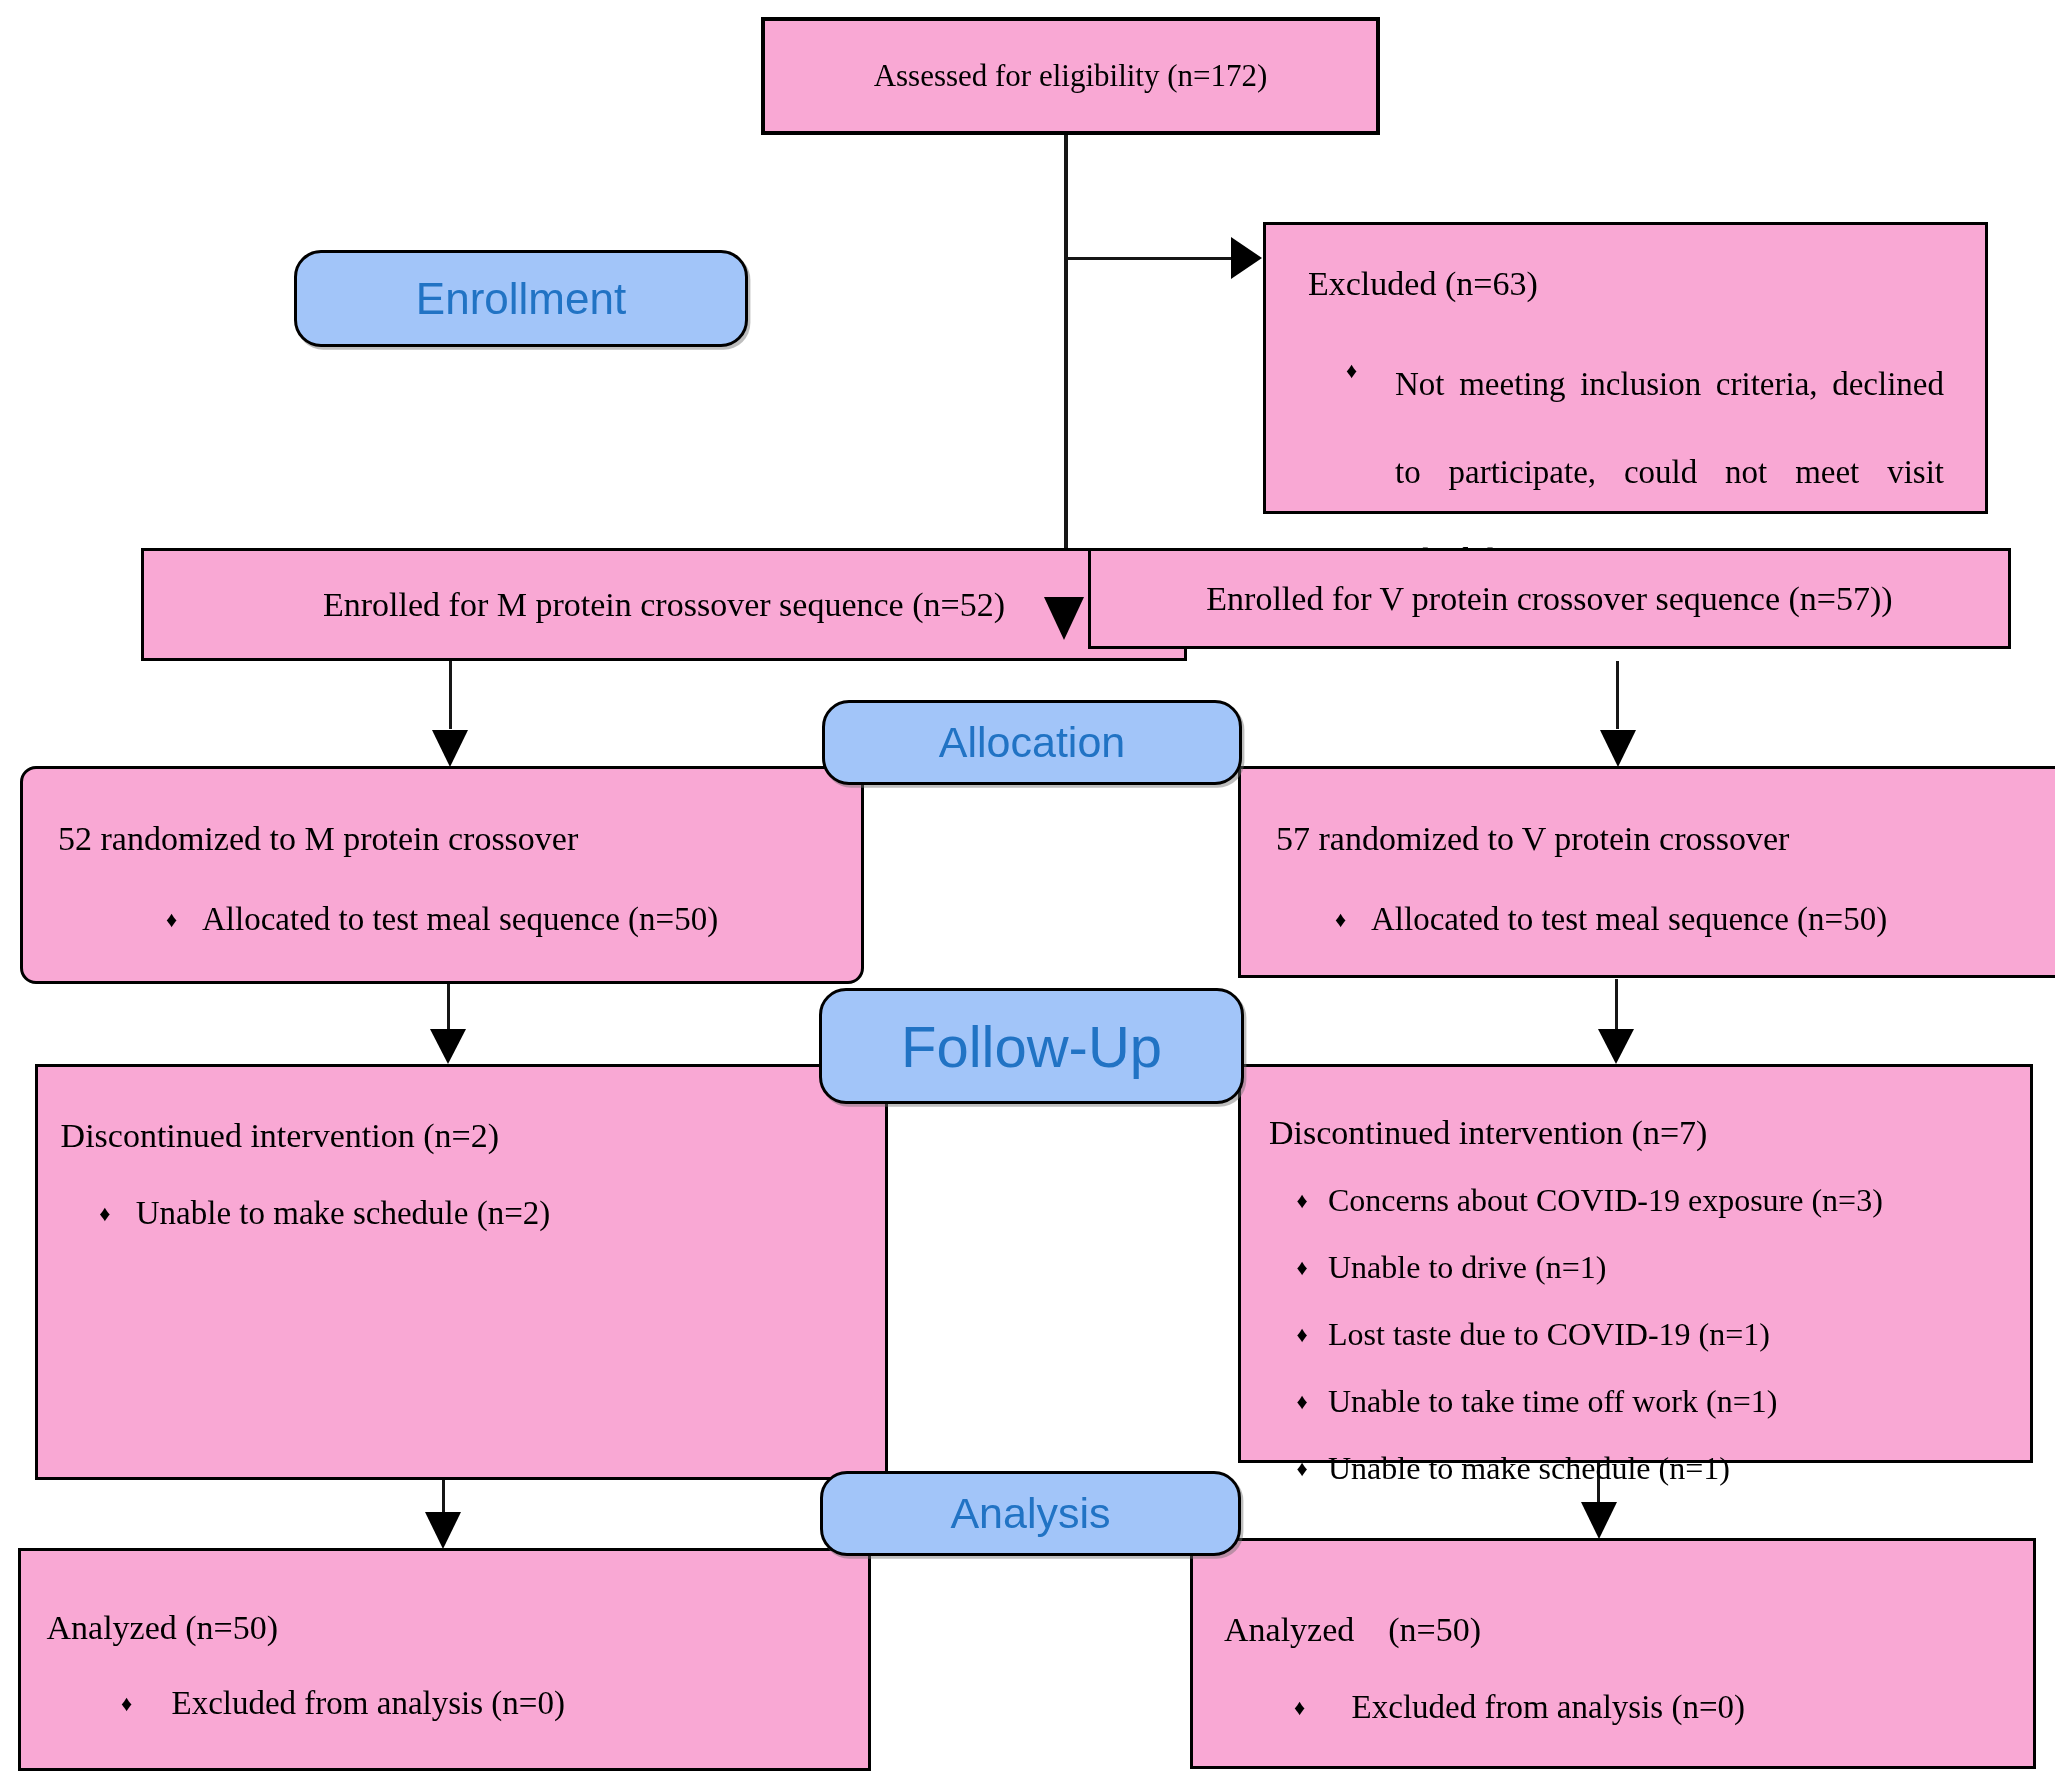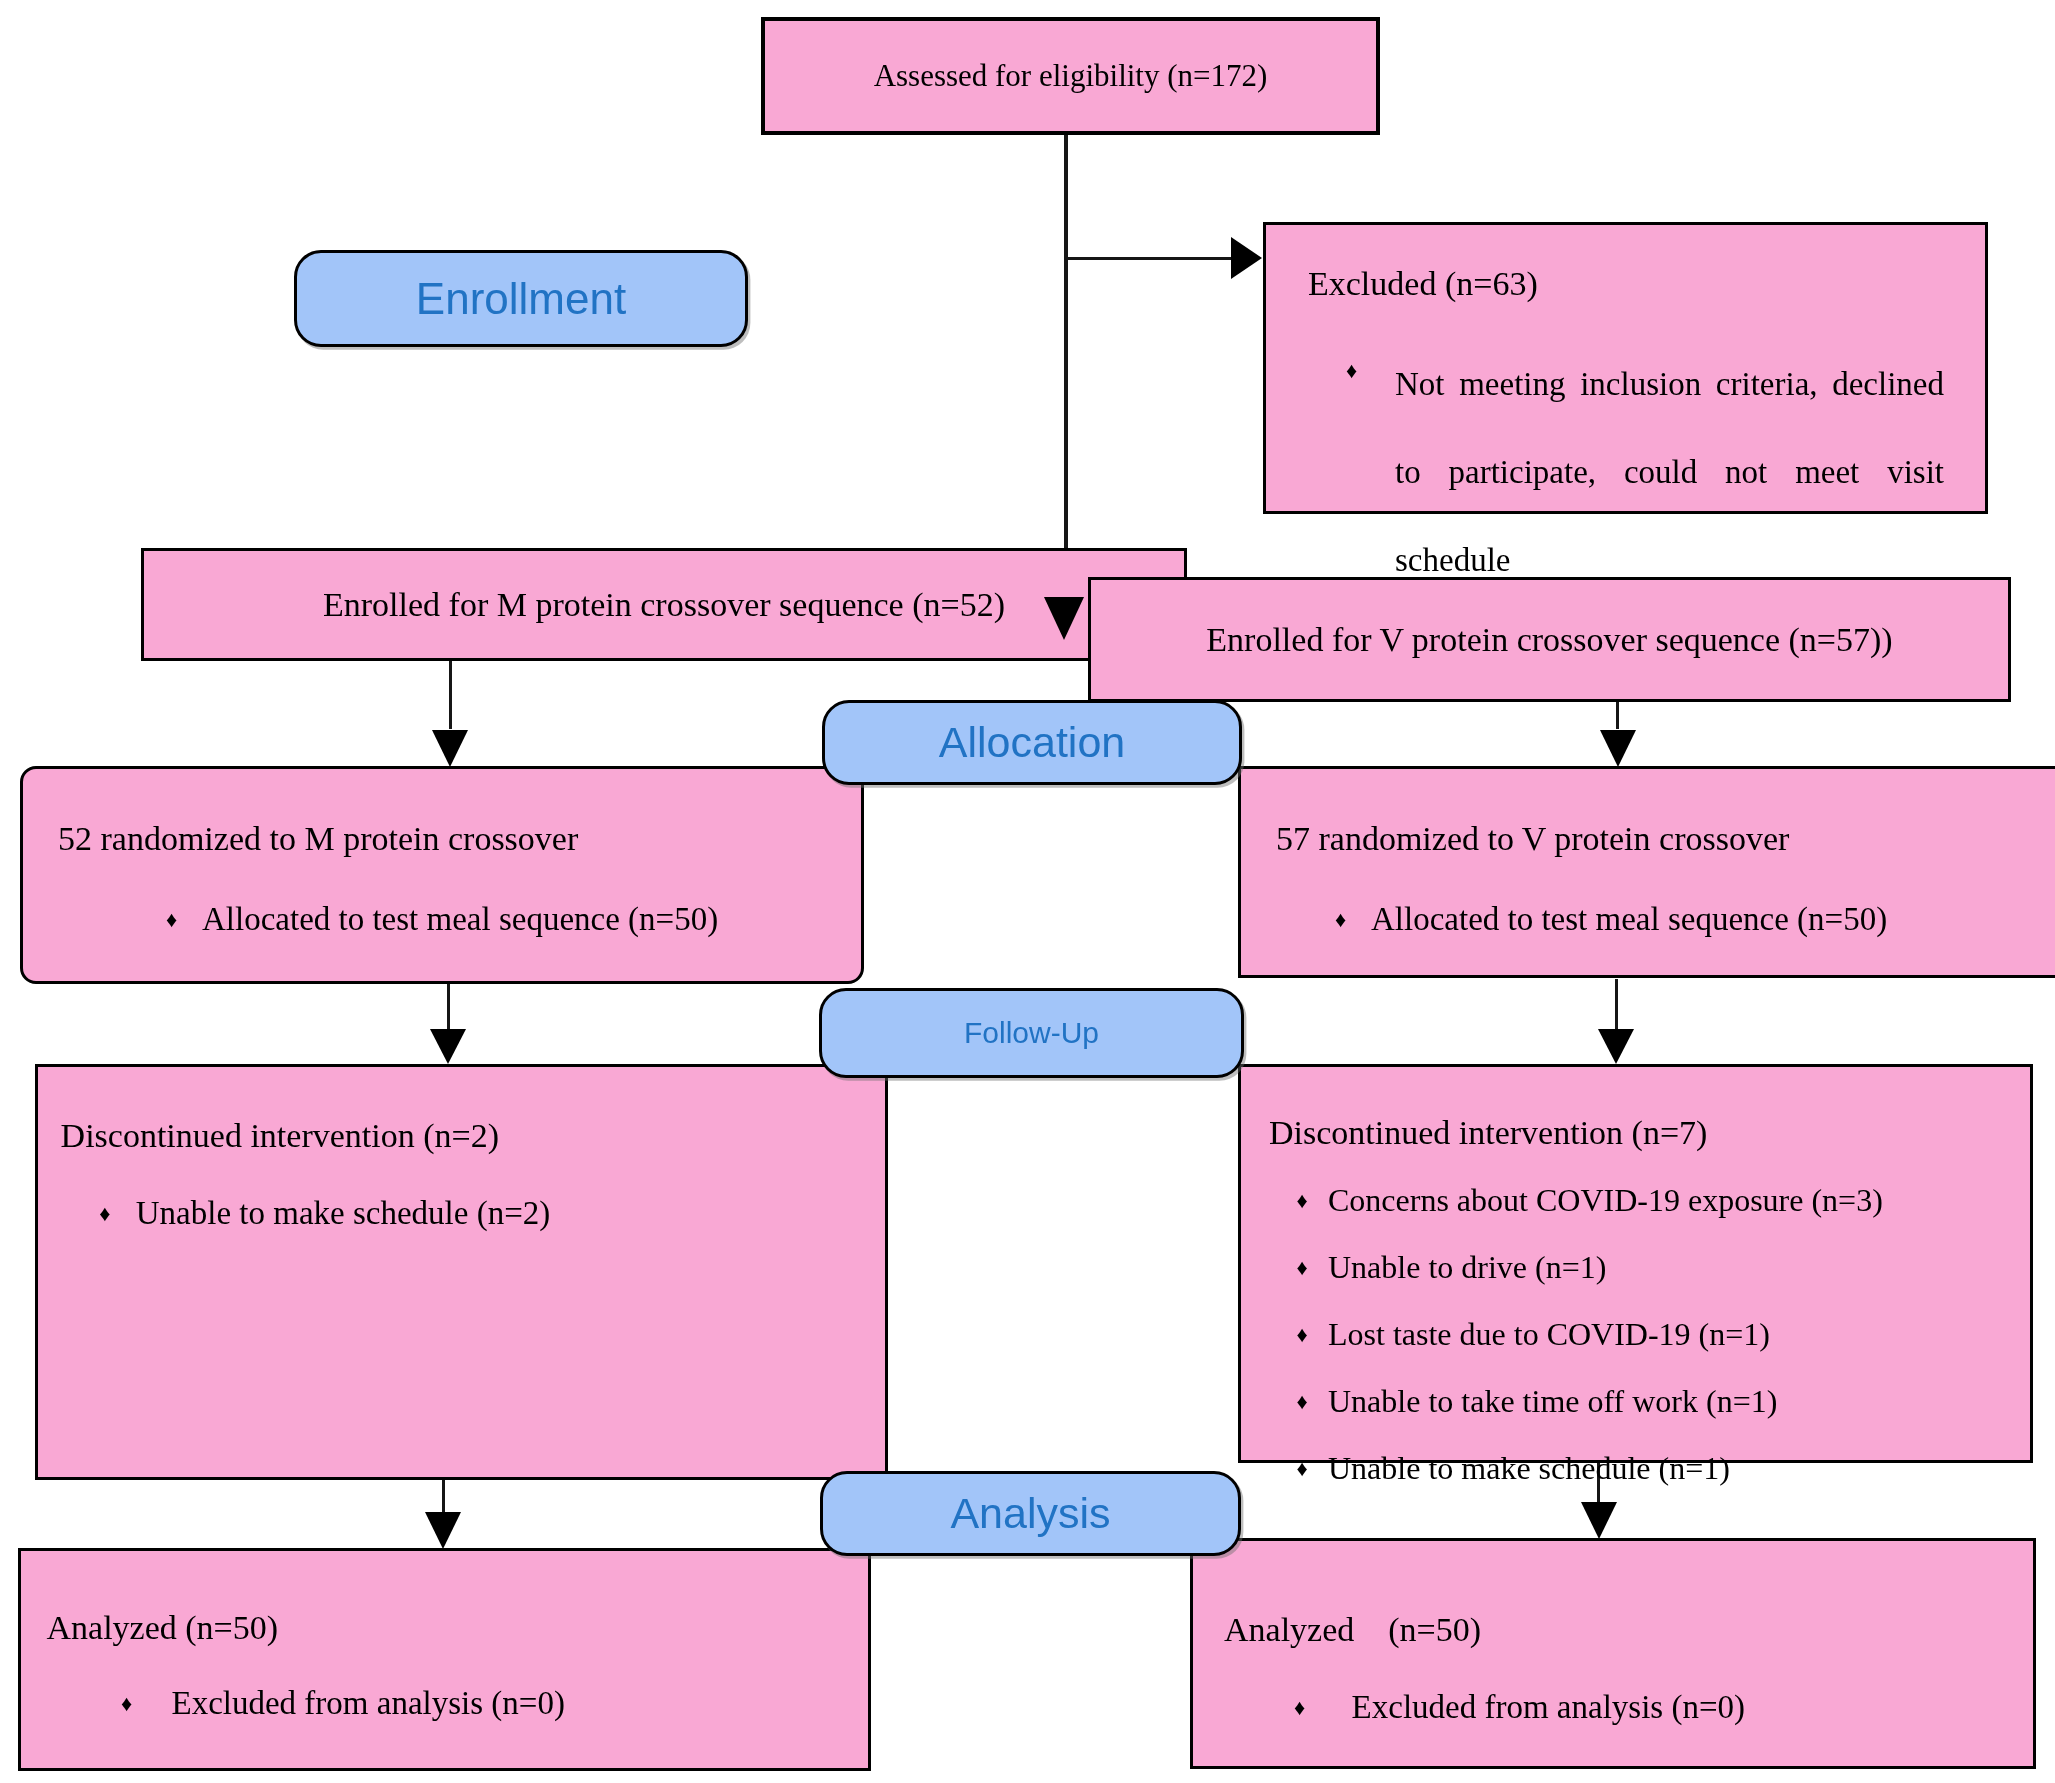--- a/index.html
+++ b/index.html
@@ -52,21 +52,21 @@
   #box-excluded{left:1263px;top:222px;width:725px;height:292px;padding:40px 33px 0 42px;}
   #box-excluded .bullet-row{margin-top:37px;align-items:flex-start;}
   #box-excluded .glyph{flex:0 0 87px;padding-top:18px;}
   #box-excluded .bullet-text{
     width:549px;line-height:88px;
     text-align:justify;text-justify:inter-word;
   }
 
   #box-enrolled-m{left:141px;top:548px;width:1046px;height:113px;}
   #box-enrolled-m .box-text{font-size:34px;}
-  #box-enrolled-v{left:1088px;top:577px;width:923px;height:125px;justify-content:center;}
+  #box-enrolled-v{left:1088px;top:548px;width:923px;height:101px;justify-content:center;}
   #box-enrolled-v .box-text{font-size:34px;}
 
   #box-alloc-m{left:20px;top:766px;width:844px;height:218px;padding:51px 14px 0 35px;border-radius:16px;}
   #box-alloc-m .bullet-row{margin-top:43px;}
   #box-alloc-m .glyph{margin-left:83px;width:61px;}
   #box-alloc-v{left:1238px;top:766px;width:902px;height:212px;padding:51px 14px 0 35px;}
   #box-alloc-v .bullet-row{margin-top:43px;}
   #box-alloc-v .glyph{margin-left:34px;width:61px;}
 
   #box-fup-m{left:35px;top:1064px;width:853px;height:416px;padding:50px 14px 0 22.6px;}
@@ -81,21 +81,21 @@
   #box-ana-m{left:17.5px;top:1548px;width:853px;height:223px;padding:58px 14px 0 26px;}
   #box-ana-m .bullet-row{margin-top:38px;}
   #box-ana-m .glyph{margin-left:35px;width:90px;}
   #box-ana-v{left:1190px;top:1538px;width:846px;height:231px;padding:70px 14px 0 31px;}
   #box-ana-v .bullet-row{margin-top:40px;}
   #box-ana-v .glyph{margin-left:23.6px;width:104px;}
 
   
   #pill-enrollment{left:294px;top:250px;width:454px;height:97px;font-size:44px;}
   #pill-allocation{left:822px;top:700px;width:420px;height:85px;font-size:43px;}
-  #pill-followup{left:819px;top:988px;width:425px;height:90px;font-size:30px;}
+  #pill-followup{left:819px;top:988px;width:425px;height:116px;font-size:58px;}
   #pill-analysis{left:820px;top:1471px;width:421px;height:85px;font-size:43px;}
 
   
   .aline{position:absolute;background:#161616;z-index:1;}
   .ahead{
     position:absolute;width:0;height:0;z-index:3;
     border-left:19px solid transparent;
     border-right:19px solid transparent;
     border-top:38px solid #000;
   }

